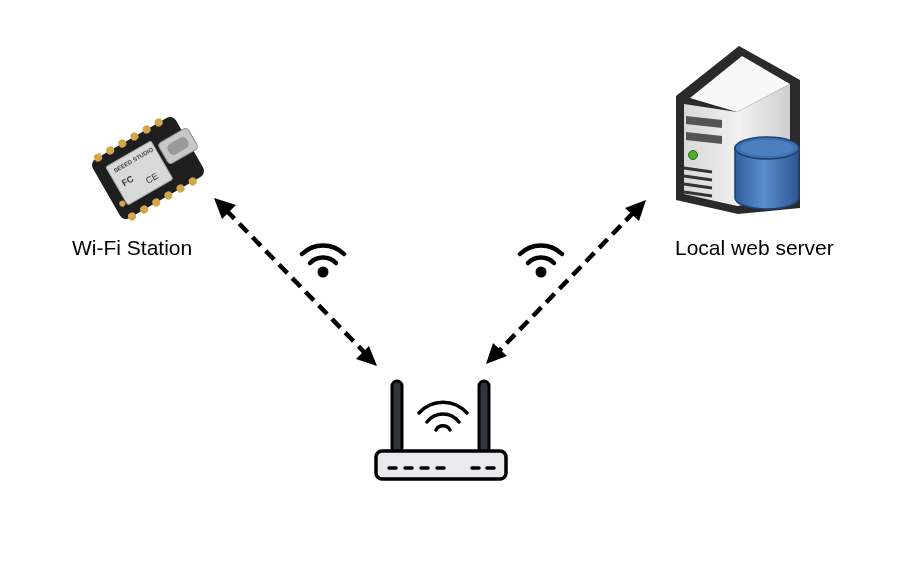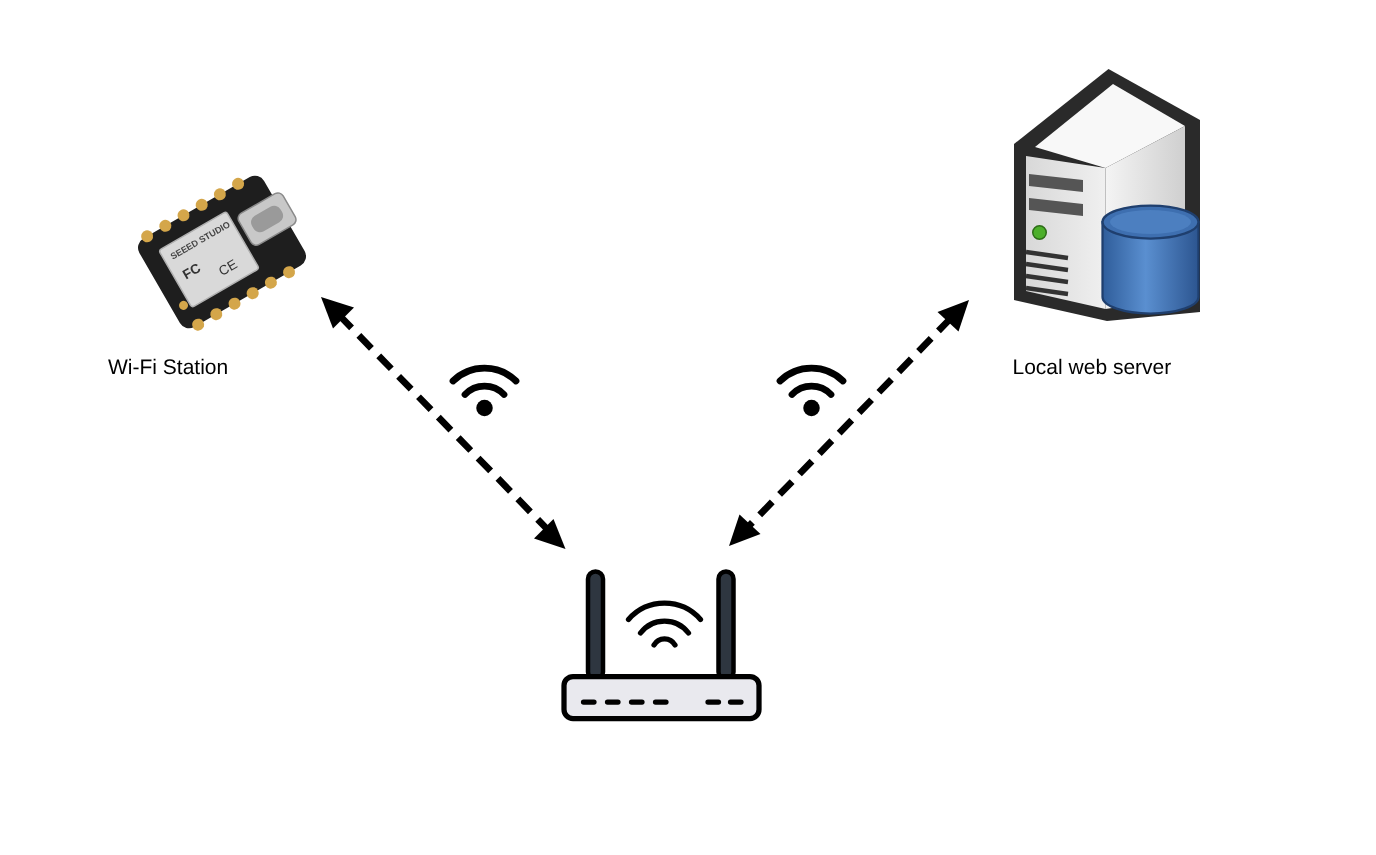--- a/index.html
+++ b/index.html
@@ -1,18 +1,18 @@
 <!DOCTYPE html>
 <html><head>
 <meta charset="utf-8">
 <style>
   html, body { margin:0; padding:0; background:#ffffff; }
   #stage { position:relative; width:917px; height:570px; background:#ffffff; overflow:hidden;
            font-family:"Liberation Sans", sans-serif; }
-  .label { position:absolute; font-size:14px; color:#000; white-space:nowrap; }
+  .label { position:absolute; font-size:21px; color:#000; white-space:nowrap; }
   svg.abs { position:absolute; left:0; top:0; }
 </style>
 </head>
 <body>
 
 <div id="stage">
 
   <svg class="abs" width="917" height="570" viewBox="0 0 917 570">
     <defs>
       <linearGradient id="srvSide" x1="0" x2="1">

